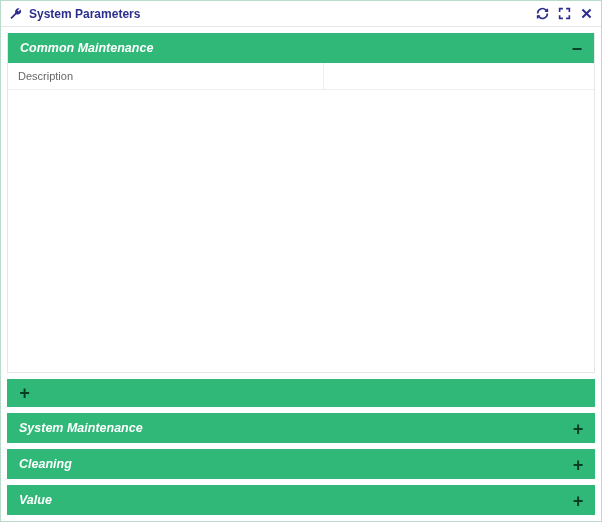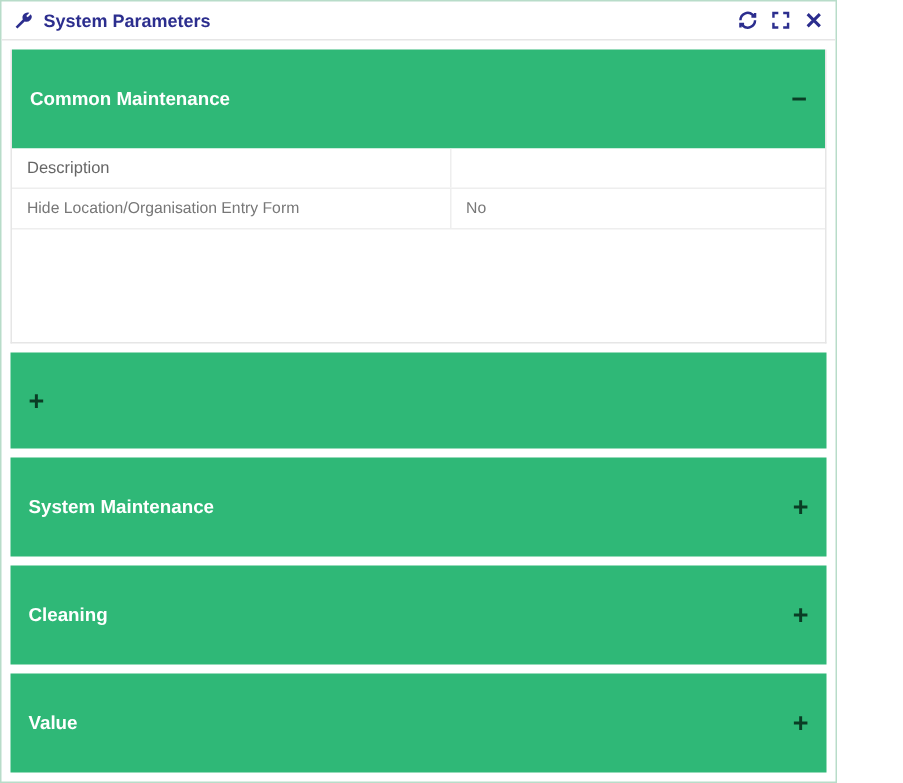--- a/index.html
+++ b/index.html
@@ -2,21 +2,21 @@
 <html><head>
 <meta charset="utf-8">
 <style>
   * { box-sizing: border-box; }
   body {
     margin: 0;
     font-family: "Segoe UI", Arial, sans-serif;
     background: #fff;
   }
   .window {
-    width: 558px;
+    width: 602px;
     height: 522px;
     border: 1px solid #b8dcc9;
     display: flex;
     flex-direction: column;
   }
   .titlebar {
     height: 26px;
     display: flex;
     align-items: center;
     padding: 0 8px;
@@ -51,42 +51,44 @@
     flex-direction: column;
     border: 1px solid #e6e6e6;
     border-top: none;
     min-height: 0;
   }
   .section-header {
     background: #2fb877;
     color: #fff;
     font-size: 12.5px;
     font-weight: 700;
-    padding: 26px 12px;
+    padding: 8px 12px;
     display: flex;
-    align-items: center;
+    align-items: flex-end;
     justify-content: space-between;
     cursor: pointer;
+    font-style: italic;
   }
   .section-header .toggle {
     font-size: 18px;
     line-height: 12px;
     font-weight: 700;
     color: #0a3d25;
   }
   .table-wrap {
     flex: 1;
     background: #fff;
     overflow: auto;
   }
   .thead-row, .tbody-row {
     display: flex;
     font-size: 11px;
     color: #555;
     border-bottom: 1px solid #eee;
+    gap: 33px;
   }
   .thead-row { color: #666; }
   .thead-row .cell, .tbody-row .cell {
     padding: 7px 10px;
   }
   .cell.desc { flex: 0 0 54%; border-right: 1px solid #eee; }
   .cell.val  { flex: 1; }
   .tbody-row .cell { color: #777; font-size: 10.5px; }
   .section-closed {
     
@@ -129,24 +131,20 @@
 
     <div class="section-open">
       <div class="section-header">
         <span>Common Maintenance</span>
         <span class="toggle">−</span>
       </div>
       <div class="table-wrap">
         <div class="thead-row">
           <div class="cell desc">Description</div>
         </div>
-        <div class="tbody-row">
-          <div class="cell desc">Hide Location/Organisation Entry Form</div>
-          <div class="cell val">No</div>
-        </div>
       </div>
     </div>
 
     <div class="section-closed section-header">
       <span class="toggle">+</span>
     </div>
     <div class="section-closed section-header">
       <span>System Maintenance</span>
       <span class="toggle">+</span>
     </div>

